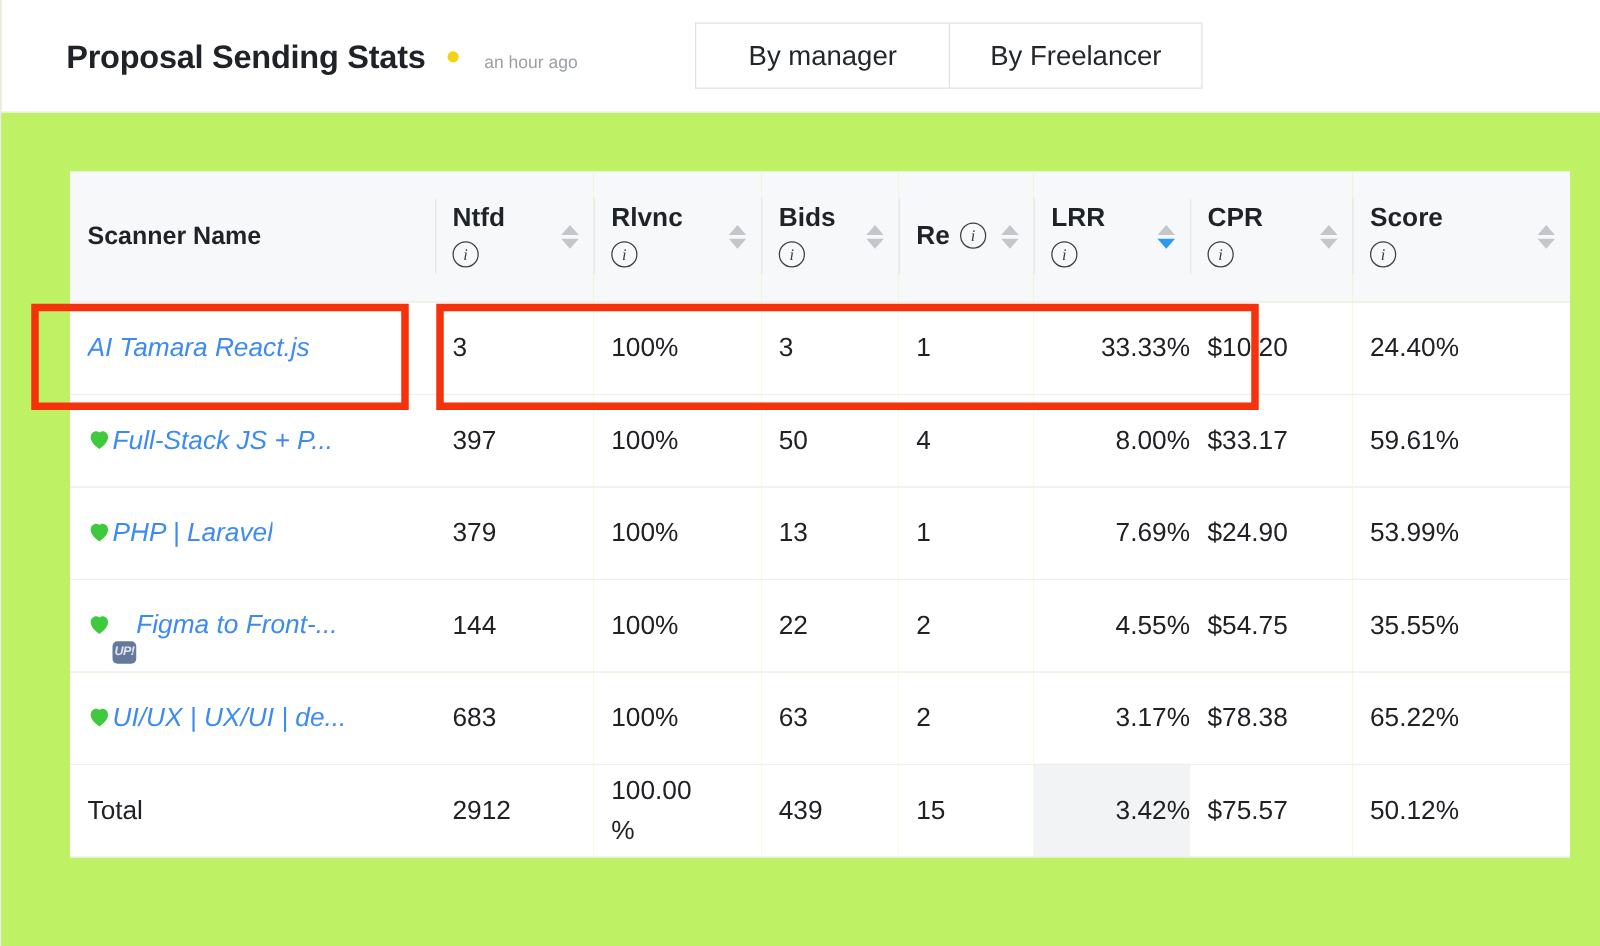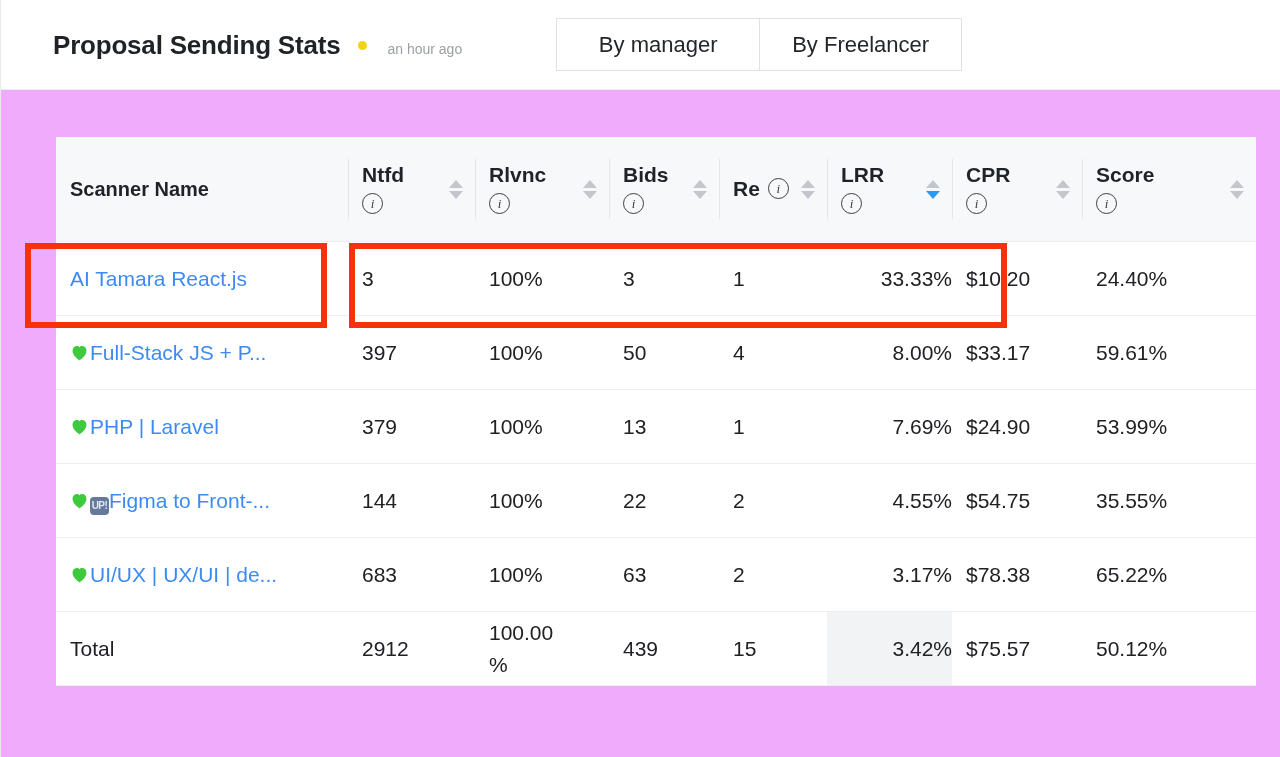--- a/index.html
+++ b/index.html
@@ -9,21 +9,21 @@
     height: 757px;
     background: #ffffff;
     font-family: "Liberation Sans", sans-serif;
     overflow: hidden;
   }
 
   .page {
     position: relative;
     width: 1280px;
     height: 757px;
-    background: #f0abfc;
+    background: #bef264;
     border-left: 1px solid #e8eaed;
     overflow: hidden;
   }
 
   
   .card-header {
     position: relative;
     height: 90px;
     display: flex;
     align-items: center;
@@ -222,21 +222,21 @@
     color: #3d8bf2;
     font-size: 21px;
     text-decoration: none;
     cursor: pointer;
     display: block;
     white-space: nowrap;
     overflow: hidden;
     text-overflow: ellipsis;
     max-width: 238px;
   }
-  td.col-name { padding-left: 14px; }
+  td.col-name { padding-left: 14px; font-style: italic; }
 
   .heart {
     display: inline-block;
     width: 19px; height: 17px;
     position: relative;
     top: 2px;
     margin-right: 1px;
   }
   .heart svg { display:block; }
 
@@ -244,21 +244,21 @@
     display: inline-block;
     width: 19px; height: 18px;
     border-radius: 4px;
     background: #65799a;
     color: #dfe6f2;
     font-size: 10px;
     font-weight: 700;
     text-align: center;
     line-height: 18px;
     position: relative;
-    top: 2px;
+    top: 18px;
     letter-spacing: -0.5px;
     font-family: "Liberation Sans", sans-serif;
   }
 
   tr.total-row td {
     background: #f7f8f9;
     border-bottom: 1px solid #eceef0;
     height: 100px;
     color: #202124;
   }

